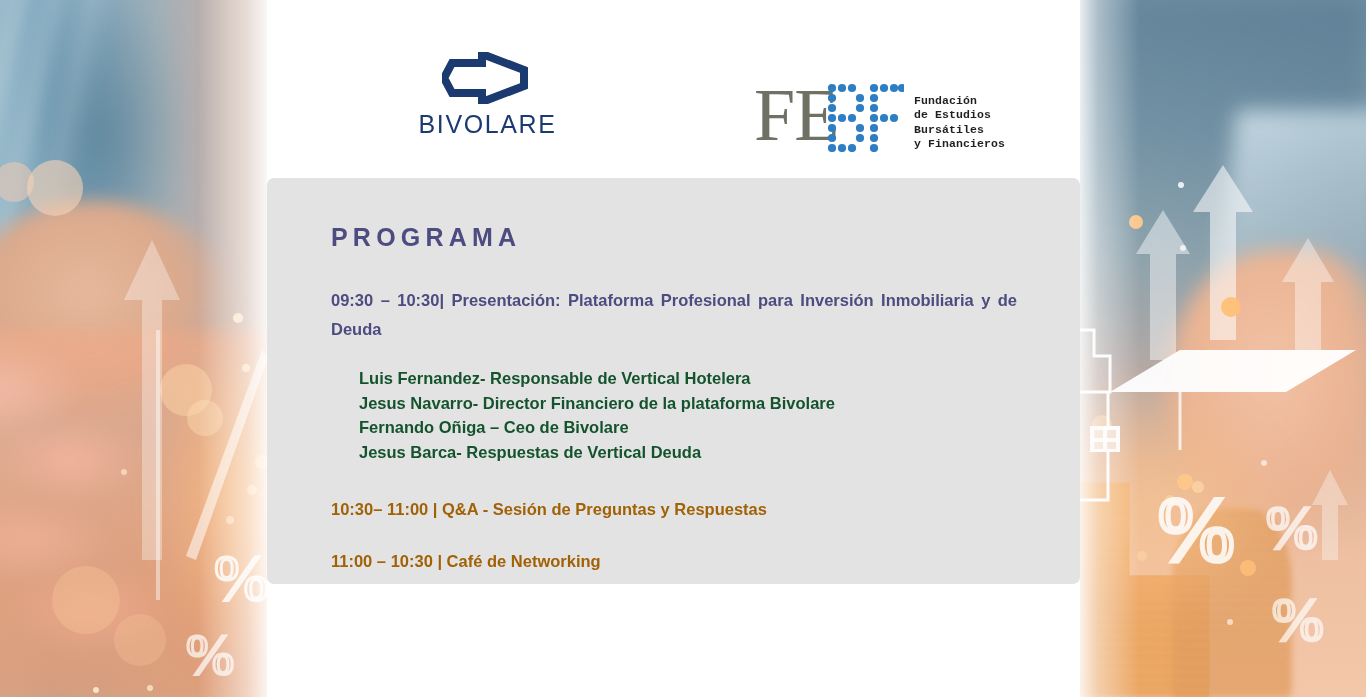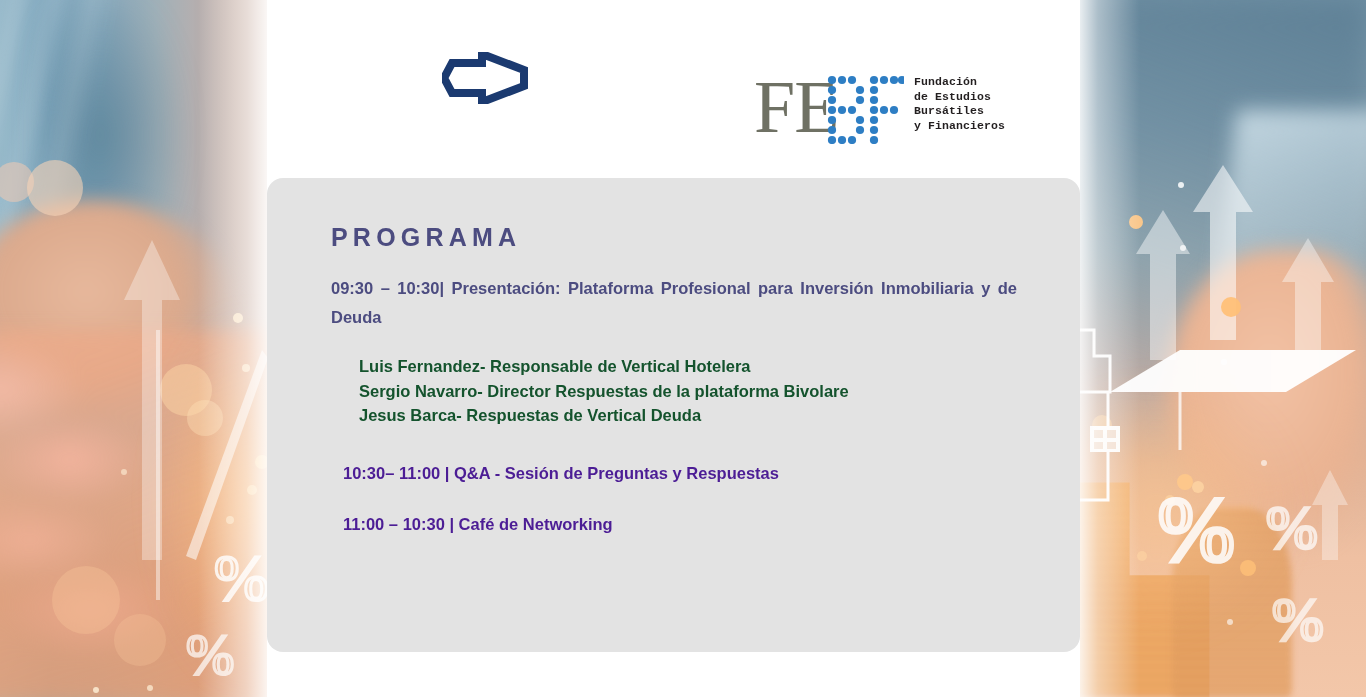--- a/index.html
+++ b/index.html
@@ -176,58 +176,58 @@
     color: #1b3a70;
     font-family: "Liberation Sans", sans-serif;
     font-size: 25px;
     font-weight: 400;
     letter-spacing: 1.6px;
     line-height: 1;
   }
 
   .febf-logo {
     position: absolute;
-    left: 487px; top: 72px;
+    left: 487px; top: 80px;
     display: flex;
-    align-items: flex-start;
+    align-items: flex-end;
     gap: 10px;
   }
   .febf-tagline {
     color: #231f20;
     font-family: Liberation Mono, monospace;
     font-size: 11.5px;
     font-weight: 700;
     line-height: 14.6px;
     letter-spacing: .1px;
     padding-top: 3px;
     white-space: pre-line;
   }
 
   
   .program-panel {
     position: absolute;
     left: 0; top: 178px;
-    width: 813px; height: 474px;
+    width: 813px; height: 406px;
     background: #e3e3e3;
-    border-radius: 16px;
+    border-radius: 7px;
   }
 
   .program-title {
     position: absolute;
     left: 64px; top: 47px;
     color: #4c4c80;
     font-size: 25px;
     font-weight: 700;
     letter-spacing: 5.2px;
     line-height: 1;
   }
 
   .schedule {
     position: absolute;
-    left: 64px; top: 96px;
+    left: 64px; top: 108px;
     width: 686px;
     color: #4c4c80;
   }
 
   .sess-heading {
     font-size: 16.5px;
     font-weight: 700;
     line-height: 29px;
     text-align: justify;
     text-align-last: left;
@@ -243,22 +243,22 @@
     font-size: 16.5px;
     font-weight: 700;
     line-height: 24.5px;
     color: #14532d;
   }
 
   .sess-line {
     font-size: 16.5px;
     font-weight: 700;
     line-height: 1.2;
-    margin: 12px;
-    color: #4c1d95;
+    margin: 0;
+    color: #a16207;
   }
   .sess-line.qa  { margin-top: 36px; }
   .sess-line.caf { margin-top: 32px; }
 </style>
 </head>
 <body>
 
 <div class="poster">
 
   <div class="bg-side bg-left">
@@ -366,20 +366,21 @@
   </div>
 
   <div class="content-col">
 
     <div class="logo-band">
 
       <div class="bivolare-logo">
         <svg class="bivolare-mark" width="92" height="52" viewBox="0 0 92 52" aria-hidden="true">
           <path d="M40 2 L40 11 L10 11 L2 26 L10 41 L40 41 L40 50 L82 34 L82 18 Z" fill="none" stroke="#1b3a70" stroke-width="8" stroke-linejoin="miter"></path>
         </svg>
+        <span class="bivolare-word">BIVOLARE</span>
       </div>
 
       <div class="febf-logo">
         <svg width="150" height="72" viewBox="0 0 150 72" aria-hidden="true">
 
           <text x="0" y="60" font-family="'Liberation Serif', serif" font-size="74" fill="#6f7164" letter-spacing="-1">FE</text>
 
           <g fill="#2e7ec4">
             <circle cx="78" cy="8" r="4.1"></circle>
               <circle cx="88" cy="8" r="4.1"></circle>
@@ -425,21 +426,22 @@
     <div class="program-panel">
 
       <div class="program-title">PROGRAMA</div>
 
       <div class="schedule">
 
         <p class="sess-heading">09:30  –  10:30|  Presentación:  Plataforma  Profesional  para  Inversión Inmobiliaria y de Deuda</p>
 
         <ul class="speakers">
           <li>Luis Fernandez- Responsable de Vertical Hotelera</li>
-          <li>Sergio Navarro- Director Respuestas de la plataforma Bivolare</li>
+          <li>Jesus Navarro- Director Financiero de la plataforma Bivolare</li>
+          <li>Fernando Oñiga – Ceo de Bivolare</li>
           <li>Jesus Barca- Respuestas de Vertical Deuda</li>
         </ul>
 
         <p class="sess-line qa">10:30– 11:00 | Q&amp;A - Sesión de Preguntas y Respuestas</p>
 
         <p class="sess-line caf">11:00 – 10:30 | Café de Networking</p>
       </div>
     </div>
 
   </div>

